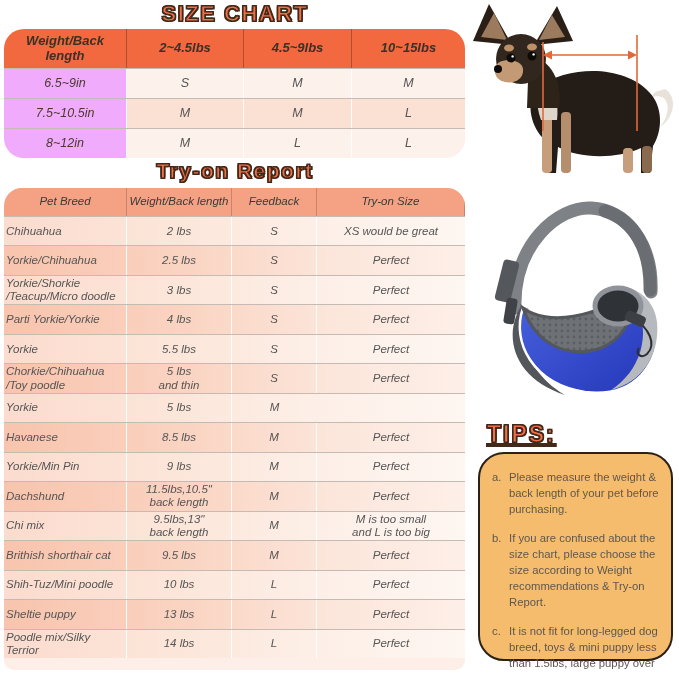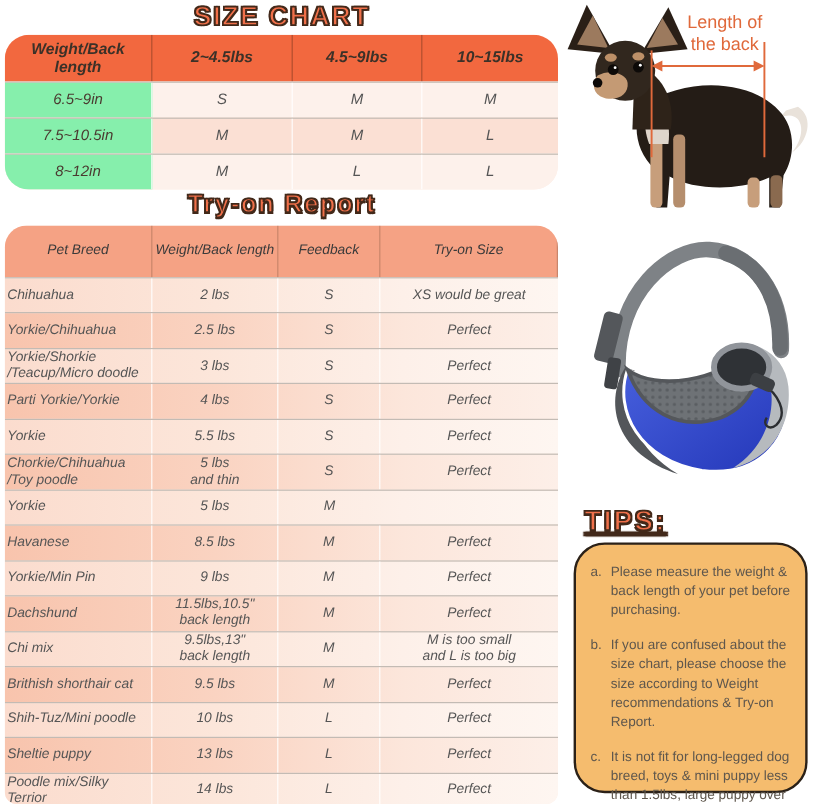--- a/index.html
+++ b/index.html
@@ -19,37 +19,37 @@
   #tips-title{left:487px;top:421px;width:120px;text-align:left;font-size:23px;letter-spacing:2px;text-decoration:underline;}
   
   .tbl{position:absolute;left:4px;overflow:hidden;background:#FDEFE8;font-style:italic;}
   #size-table{top:29px;width:461px;height:129px;border-radius:20px;}
   #tryon-table{top:188px;width:461px;height:482px;border-radius:18px 18px 10px 10px;}
   .trow{display:grid;}
   #size-table .trow{grid-template-columns:123px 117px 108px 113px;}
   #tryon-table .trow{grid-template-columns:123px 105px 85px 148px;}
   .thead{align-items:stretch;}
   #size-table .thead{height:39px;background:#F2683F;}
-  #tryon-table .thead{height:43px;background:#F5A284;}
+  #tryon-table .thead{height:28px;background:#F5A284;}
   .tbody-rows{display:flex;flex-direction:column;}
   #size-table .tbody-rows{height:90px;}
   #tryon-table .tbody-rows{height:442px;}
   .tbody-rows .trow{flex:1;border-top:1px solid #c3bbb4;}
   .cell{
     display:flex;align-items:center;justify-content:center;text-align:center;
     white-space:pre-line;color:#555555;font-size:12.5px;line-height:1.15;
     border-right:1px solid rgba(255,255,255,0.9);padding:1px 2px;
   }
   .trow .cell:last-child{border-right:none;}
   .hcell{font-size:13px;color:#3b3128;font-weight:700;border-right:1px solid rgba(60,30,15,0.35);}
   #tryon-table .hcell{font-size:12.5px;font-weight:400;color:#3a3a3a;border-right:1px solid rgba(120,80,60,0.35);}
   
   #size-table .alt-a{background:#FBE0D4;}
   #size-table .alt-b{background:#FDF1EB;}
-  #size-table .tbody-rows .cell.first{background:#86efac;color:#4a3a30;}
+  #size-table .tbody-rows .cell.first{background:#f0abfc;color:#4a3a30;}
   
   #tryon-table .alt-a{background:linear-gradient(90deg,#FBDCCE 0%,#FCE6DA 38%,#FDF0E9 72%,#FEF6F1 100%);}
   #tryon-table .alt-b{background:linear-gradient(90deg,#F8C4AD 0%,#FAD3C1 38%,#FCE6DB 72%,#FDEFE8 100%);}
   #tryon-table .cell{font-size:11.5px;}
   #tryon-table .tbody-rows .cell.first{justify-content:flex-start;text-align:left;}
   .cell.small{font-size:10.2px;}
   
   #dog-fig{position:absolute;left:465px;top:0;width:214px;height:180px;}
   #dog-annotation{
     position:absolute;left:544px;top:10px;width:120px;text-align:center;
@@ -244,22 +244,20 @@
 
       <g>
         <line x1="78" y1="42" x2="78" y2="131" stroke="#E0693B" stroke-width="1.6"></line>
         <line x1="172" y1="35" x2="172" y2="131" stroke="#E0693B" stroke-width="1.6"></line>
         <line x1="81" y1="55" x2="169" y2="55" stroke="#E0693B" stroke-width="1.6"></line>
         <polygon points="78,55 87,50.5 87,59.5" fill="#E0693B"></polygon>
         <polygon points="172,55 163,50.5 163,59.5" fill="#E0693B"></polygon>
       </g>
     </svg>
   </div>
-  <div id="dog-annotation">Length of
-the back</div>
 
   <div id="bag-fig">
     <svg width="182" height="212" viewBox="0 0 182 212">
       <defs>
         <linearGradient id="bagblue" x1="0" y1="0" x2="1" y2="1">
           <stop offset="0" stop-color="#4a63e0"></stop>
             <stop offset="1" stop-color="#2336b8"></stop>
         </linearGradient>
         <pattern id="mesh" width="6" height="6" patternUnits="userSpaceOnUse">
           <rect width="6" height="6" fill="#6e7276"></rect>

